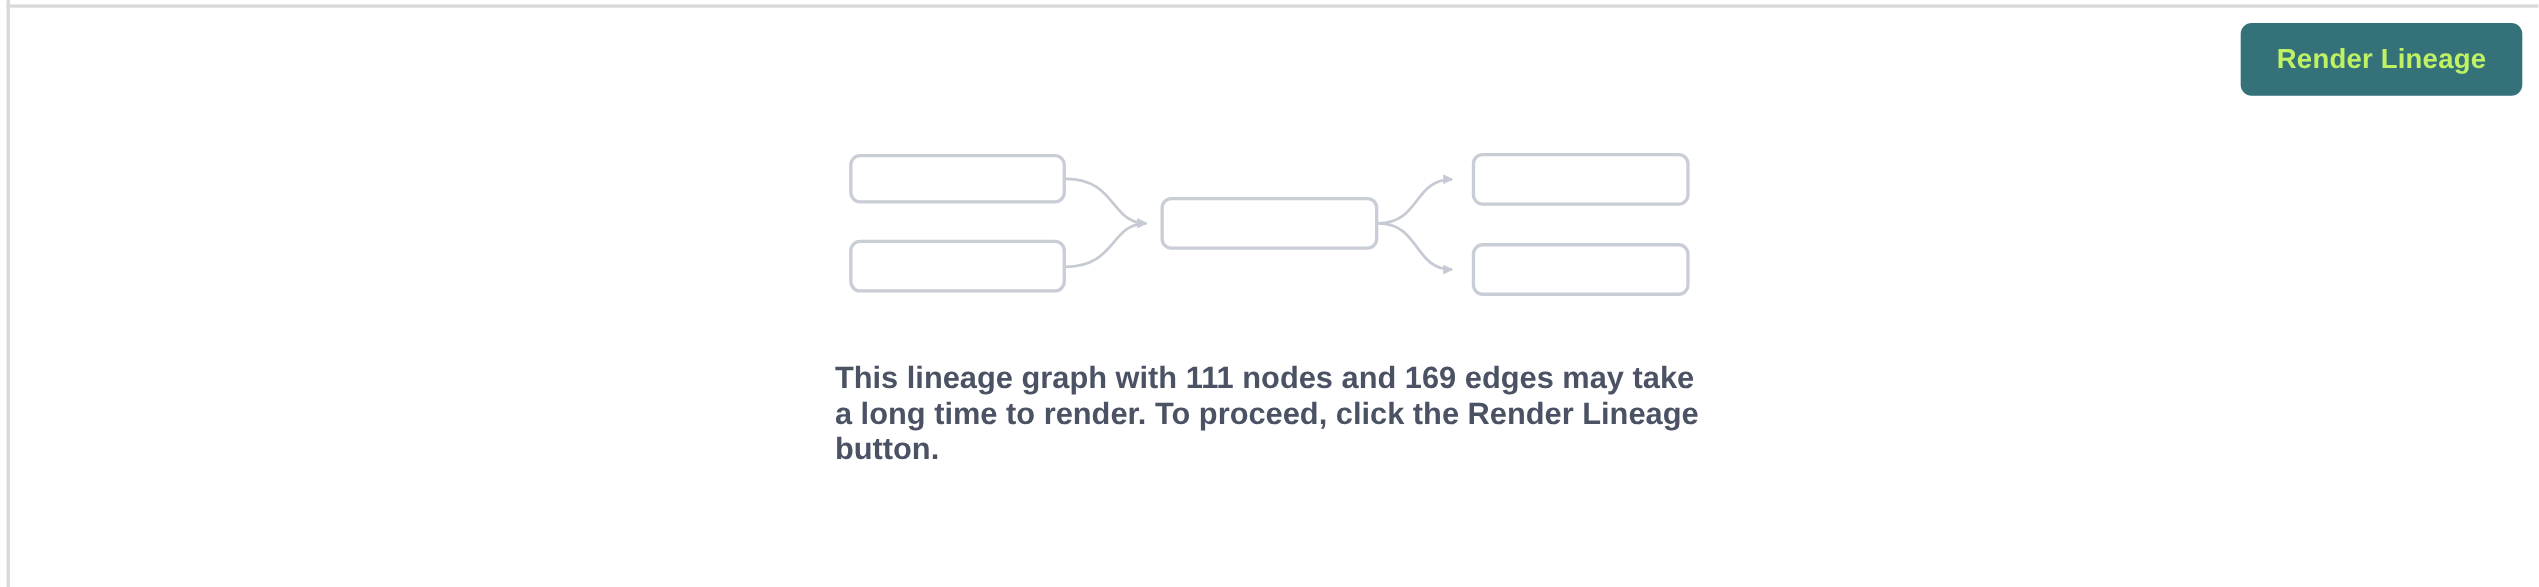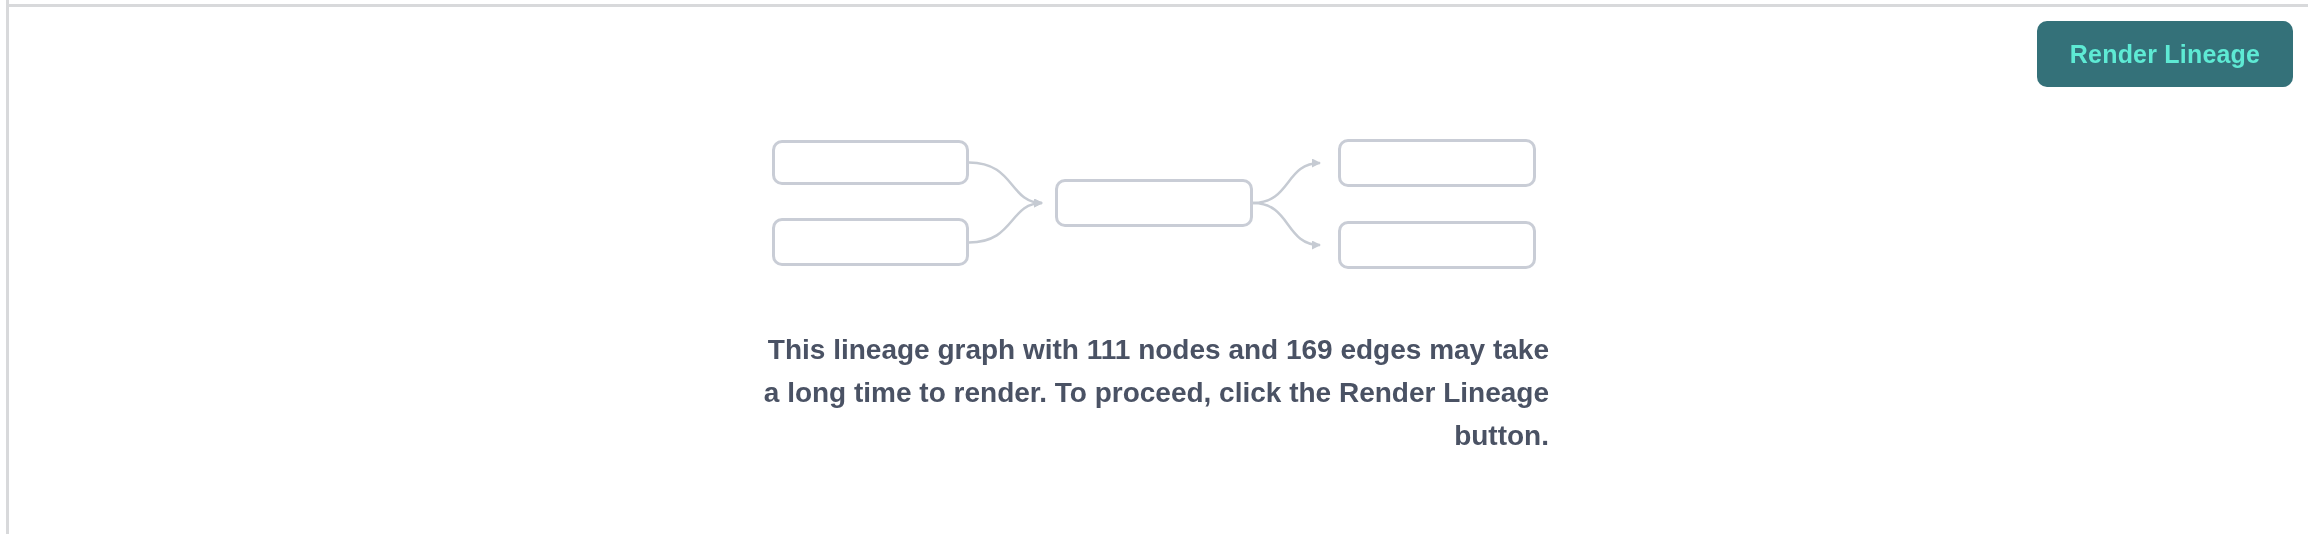--- a/index.html
+++ b/index.html
@@ -31,21 +31,21 @@
     height: 3px;
     background: #d8d9db;
   }
   .render-btn {
     position: absolute;
     top: 21px;
     right: 15px;
     width: 256px;
     height: 66px;
     background: #347179;
-    color: #5eead4;
+    color: #bef264;
     font-family: "Liberation Sans", sans-serif;
     font-size: 25px;
     font-weight: 700;
     border: none;
     border-radius: 10px;
     cursor: pointer;
     letter-spacing: 0.2px;
   }
   .content {
     position: absolute;
@@ -82,23 +82,23 @@
   .node.lt { left: 0;   top: 1;    width: 197px; height: 45px; top: 1px; }
   .node.lb { left: 0;   top: 79px; width: 197px; height: 48px; }
   .node.md { left: 283px; top: 40px; width: 198px; height: 48px; }
   .node.rt { left: 566px; top: 0;   width: 198px; height: 48px; }
   .node.rb { left: 566px; top: 82px; width: 198px; height: 48px; }
   .message {
     width: 790px;
     margin: 60px auto 0;
     font-size: 28px;
     font-weight: 700;
-    line-height: 43px;
+    line-height: 32px;
     color: #4a5264;
-    text-align: right;
+    text-align: left;
   }
 </style>
 </head>
 <body>
 
 <div class="page">
   <div class="v-divider"></div>
   <div class="h-divider"></div>
 
   <button class="render-btn">Render Lineage</button>

